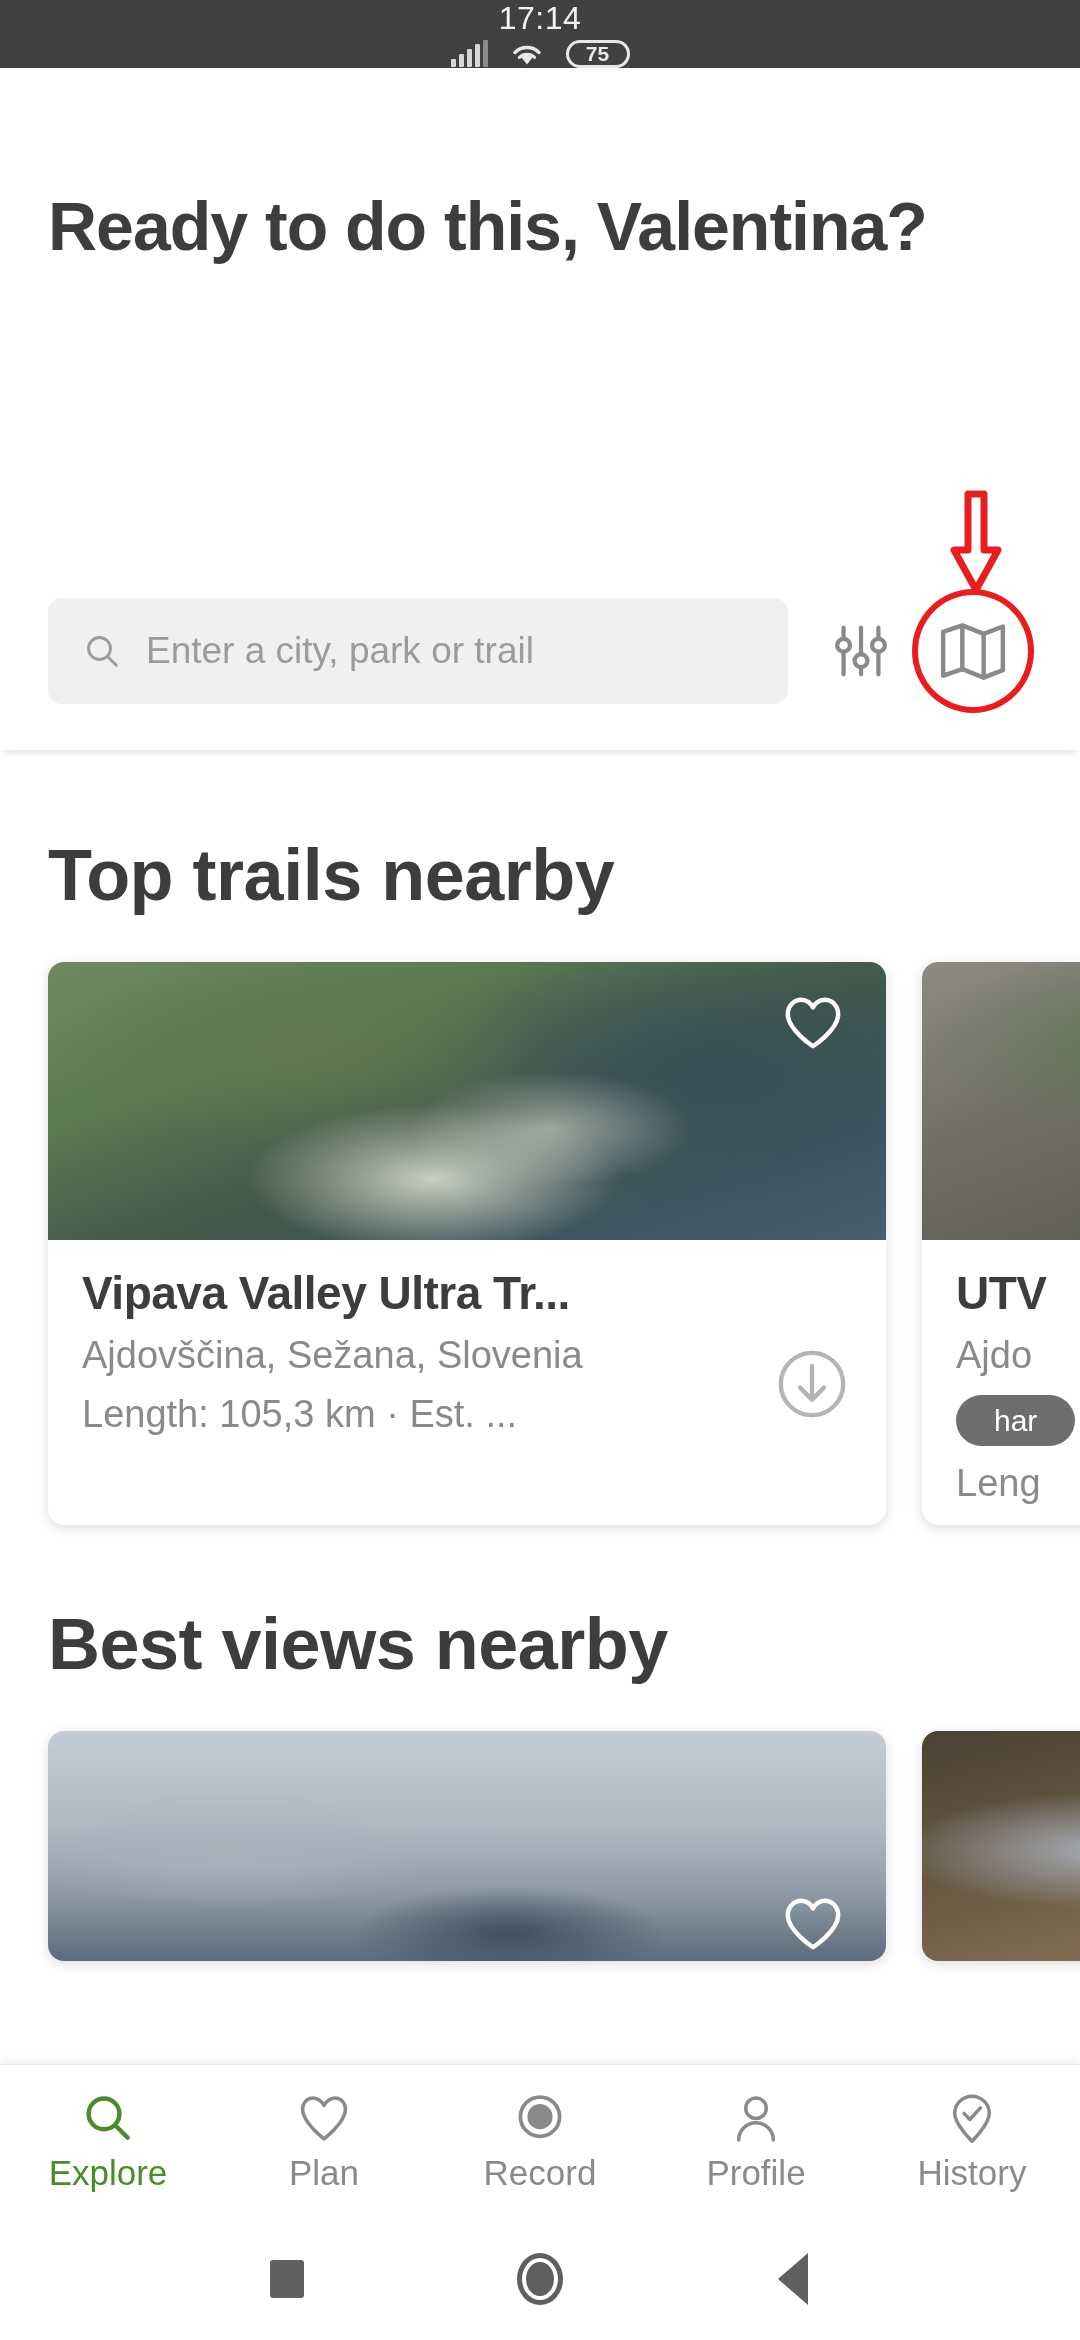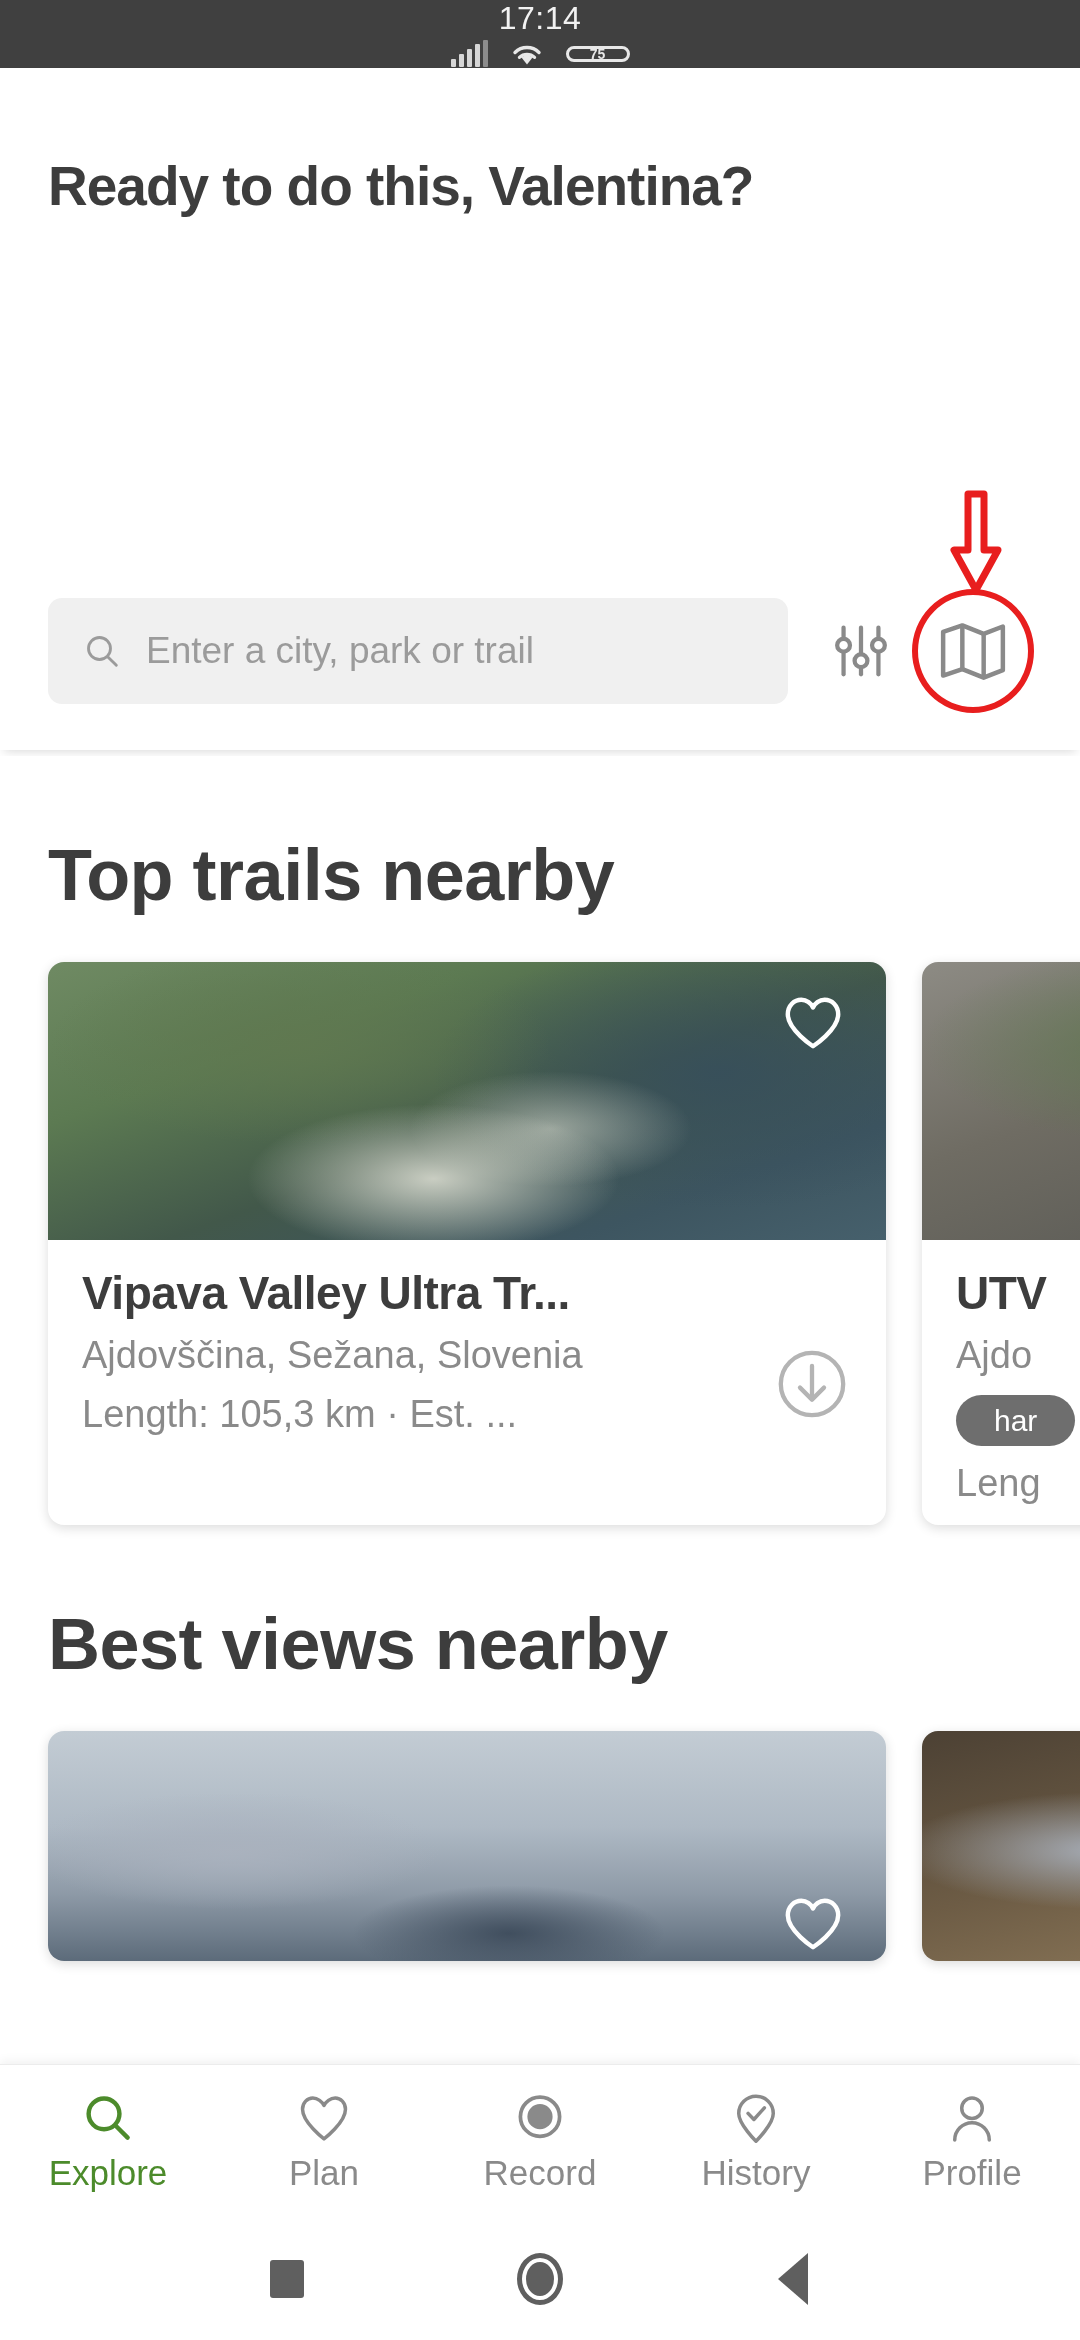--- a/index.html
+++ b/index.html
@@ -22,34 +22,34 @@
   .sb-time{ font-size:32px; font-weight:500; letter-spacing:.5px; }
   .sb-right{ display:flex; align-items:center; gap:22px; }
   .sig{ display:flex; align-items:flex-end; gap:3px; height:26px; }
   .sig i{ display:block; width:5px; background:#d6d6d6; border-radius:1px; }
   .sig i:nth-child(1){ height:8px;}
   .sig i:nth-child(2){ height:13px;}
   .sig i:nth-child(3){ height:18px;}
   .sig i:nth-child(4){ height:23px;}
   .sig i:nth-child(5){ height:27px; background:#8c8c8c;}
   .batt{
-    width:64px; height:16px; border:3px solid #e8e8e8; border-radius:16px;
+    width:64px; height:28px; border:3px solid #e8e8e8; border-radius:16px;
     display:flex; align-items:center; justify-content:center;
-    font-size:14px; font-weight:700; color:#e8e8e8;
+    font-size:21px; font-weight:700; color:#e8e8e8;
   }
 
   
   .header{
     position:absolute; top:68px; left:0; width:1080px; height:682px;
     background:#fff; padding:0 48px;
     box-shadow:0 5px 10px -4px rgba(0,0,0,.16);
   }
   .greeting{
-    margin-top:84px;
-    font-size:55px; line-height:1.24; font-weight:700; color:#3d3d3d;
+    margin-top:116px;
+    font-size:68px; line-height:1.24; font-weight:700; color:#3d3d3d;
     letter-spacing:-1px;
   }
   .searchrow{
     position:absolute; left:48px; right:40px; top:530px;
     display:flex; align-items:center;
   }
   .searchbox{
     width:740px; height:106px; background:#f0f0f0; border-radius:14px;
     display:flex; align-items:center; padding:0 34px; gap:24px;
   }
@@ -313,32 +313,32 @@
     <div class="nav-item">
       <svg class="nav-ico" viewBox="0 0 24 24">
         <circle cx="12" cy="11" r="8.4" fill="none" stroke="#8a8a8a" stroke-width="1.6"></circle>
         <circle cx="12" cy="11" r="5.4" fill="#8a8a8a"></circle>
       </svg>
       <span class="nav-lbl">Record</span>
     </div>
 
     <div class="nav-item">
       <svg class="nav-ico" viewBox="0 0 24 24">
+        <circle cx="12" cy="7.4" r="4.4" fill="none" stroke="#8a8a8a" stroke-width="1.5"></circle>
+        <path d="M4.6 21 A7.4 7.4 0 0 1 19.4 21" fill="none" stroke="#8a8a8a" stroke-width="1.5" stroke-linecap="round"></path>
+      </svg>
+      <span class="nav-lbl">Profile</span>
+    </div>
+
+    <div class="nav-item">
+      <svg class="nav-ico" viewBox="0 0 24 24">
         <path d="M12 21.5 C12 21.5 4.6 14.2 4.6 9.6 A7.4 7.4 0 0 1 19.4 9.6 C19.4 14.2 12 21.5 12 21.5 Z" fill="none" stroke="#8a8a8a" stroke-width="1.5" stroke-linejoin="round"></path>
         <polyline points="8.6,9.6 11.1,12.2 15.6,7.2" fill="none" stroke="#8a8a8a" stroke-width="1.5" stroke-linecap="round" stroke-linejoin="round"></polyline>
       </svg>
       <span class="nav-lbl">History</span>
-    </div>
-
-    <div class="nav-item">
-      <svg class="nav-ico" viewBox="0 0 24 24">
-        <circle cx="12" cy="7.4" r="4.4" fill="none" stroke="#8a8a8a" stroke-width="1.5"></circle>
-        <path d="M4.6 21 A7.4 7.4 0 0 1 19.4 21" fill="none" stroke="#8a8a8a" stroke-width="1.5" stroke-linecap="round"></path>
-      </svg>
-      <span class="nav-lbl">Profile</span>
     </div>
   </div>
 
   <div class="androidnav">
     <span class="anav">
         <span class="sq"></span>
       </span>
     <span class="anav">
         <span class="ci">
           <b></b>

